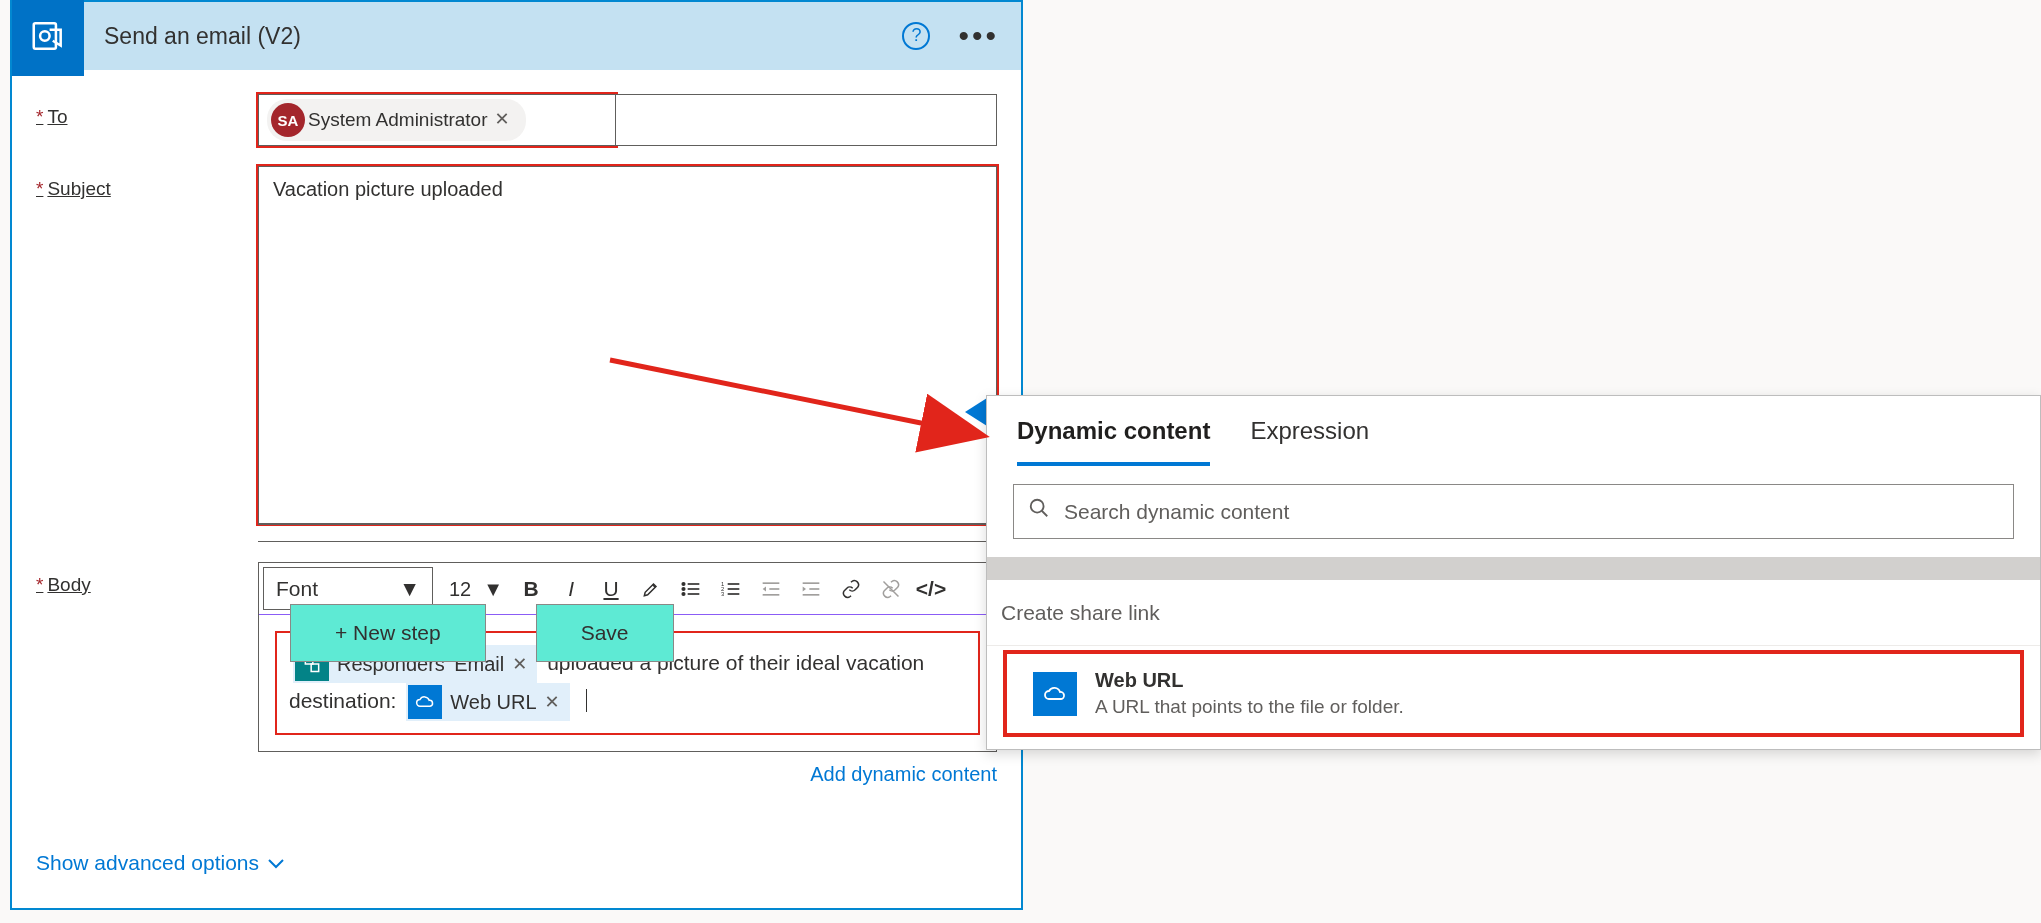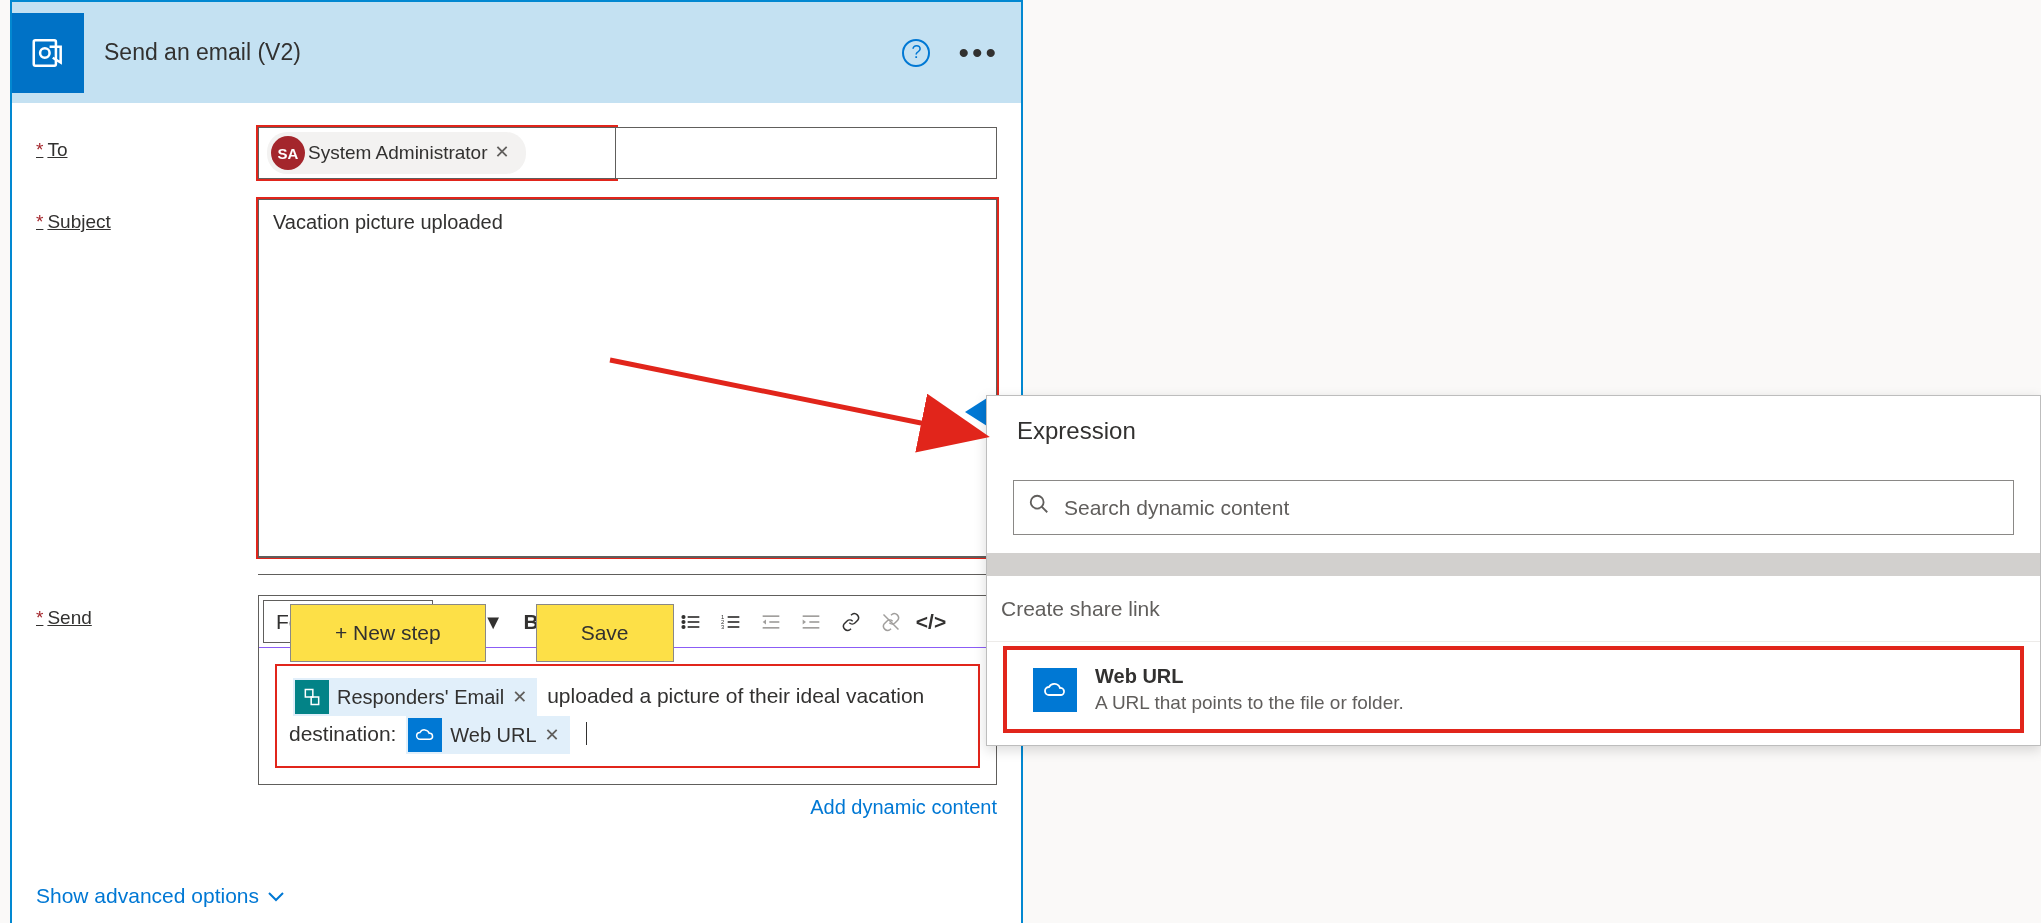--- a/index.html
+++ b/index.html
@@ -23,21 +23,21 @@
     position: absolute;
     left: 10px;
     top: 0;
     width: 1013px;
     border: 2px solid #0288d1;
     background: #fff;
   }
   .card-header {
     display: flex;
     align-items: center;
-    height: 101px;
+    height: 68px;
     background: #c4e1f2;
     padding: 0 12px 0 0;
   }
   .outlook-icon {
     width: 72px;
     height: 80px;
     background: #0072c6;
     display: flex;
     align-items: center;
     justify-content: center;
@@ -126,21 +126,21 @@
   .chev { display:inline-block; }
 
   
   .below-btns {
     position:absolute;
     top: 604px;
     left: 290px;
     display:flex; gap:50px;
   }
   .btn {
-    border:1px solid #8a8886; background:#fde047;
+    border:1px solid #8a8886; background:#5eead4;
     padding:16px 44px; font-size:21px; color:#323130;
   }
 
   
   .dyn-panel {
     position:absolute;
     left: 986px;
     top: 395px;
     width: 1055px;
     background:#fff;
@@ -237,21 +237,21 @@
             <div class="subject-box hi" style="flex:0 0 358px;">
               <span>Vacation picture uploaded</span>
             </div>
             <div class="subject-box" style="flex:1;border-left:none;"></div>
           </div>
         </div>
       </div>
 
       <div class="row">
         <div class="lab">
-          <span class="req">*</span><span>Send</span>
+          <span class="req">*</span><span>Body</span>
         </div>
         <div class="field">
           <div class="editor-container">
             <div class="toolbar">
               <div class="tb-font">
                 <span>Font</span>
                 <span>▼</span>
               </div>
               <div class="tb-size">
                 <span>12</span>
@@ -371,20 +371,21 @@
 
   <div class="below-btns">
     <button class="btn">+ New step</button>
     <button class="btn">Save</button>
   </div>
 
   <div class="dyn-beak"></div>
 
   <div class="dyn-panel">
     <div class="dyn-tabs">
+      <div class="dyn-tab active">Dynamic content</div>
       <div class="dyn-tab">Expression</div>
     </div>
     <div class="dyn-search">
       <span>
         <svg width="22" height="22" viewBox="0 0 24 24" fill="none" stroke="#605e5c" stroke-width="2">
             <circle cx="10" cy="10" r="7"></circle>
             <line x1="21" y1="21" x2="15" y2="15"></line>
           </svg>
       </span>
       <span>Search dynamic content</span>

